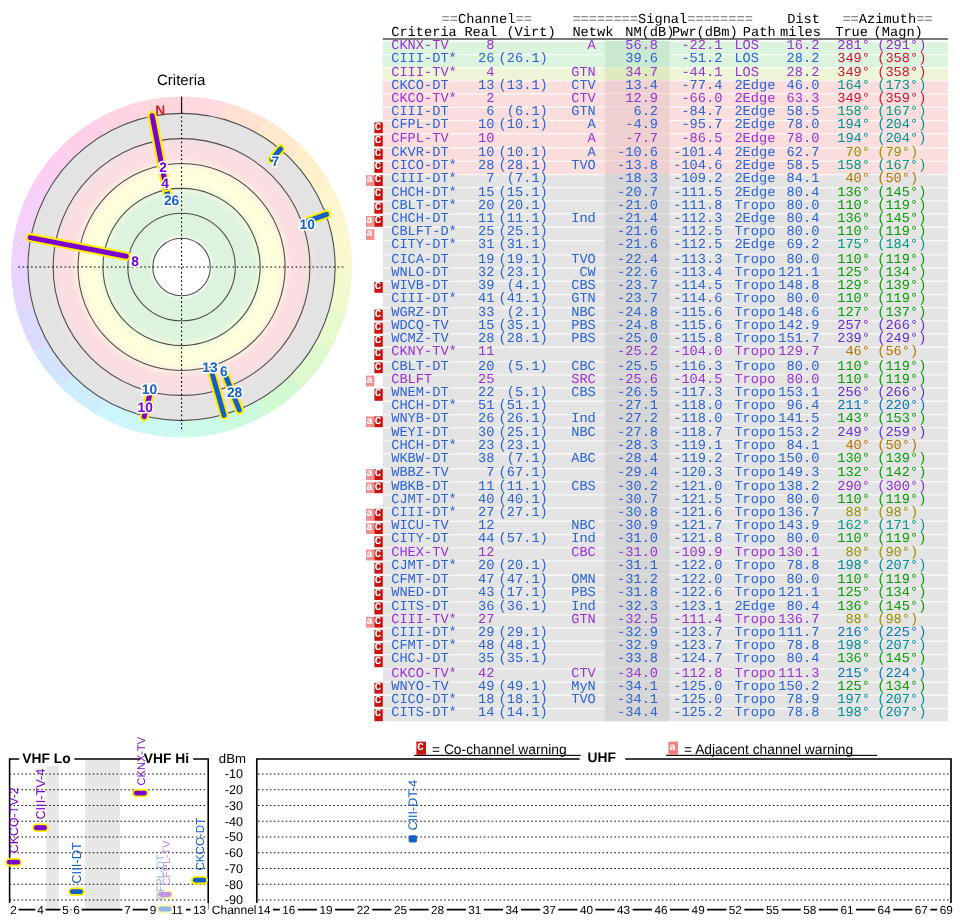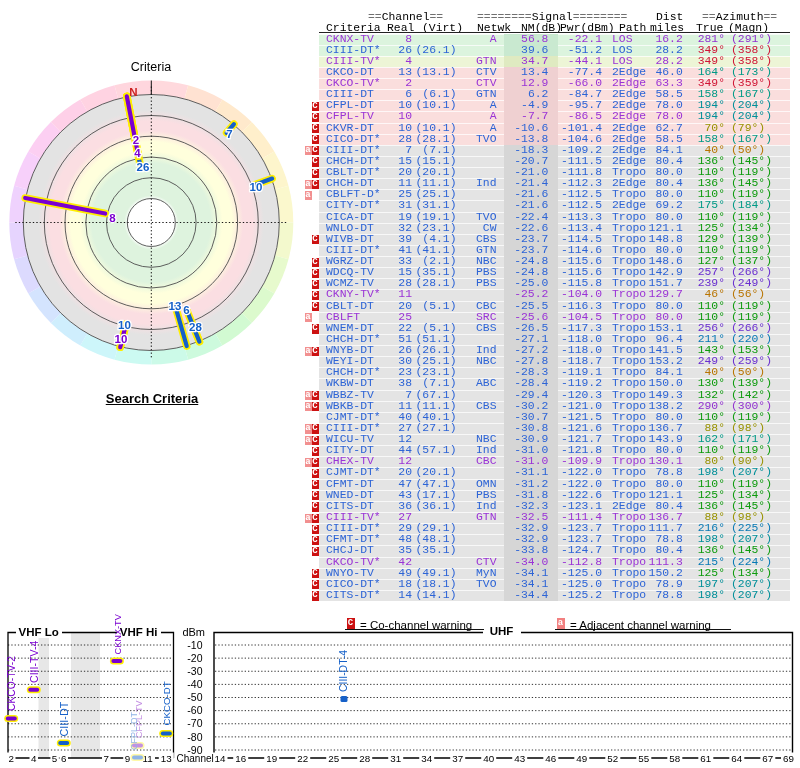--- a/index.html
+++ b/index.html
@@ -348,21 +348,20 @@
 <div class="bgc" style="top:535.76px">C</div>
 <div class="tr" style="top:545.39px;background:#e4e4e4"><i class="bd" style="left:185.5px;background:#d6d6d6"></i><b class="cs" style="color:#2d64d6">CHCJ-DT</b><b class="f re" style="color:#2d64d6">35</b><b class="f vi" style="color:#2d64d6">(35.1)</b><b class="f nm" style="color:#2d64d6">-33.8</b><b class="f pw" style="color:#2d64d6">-124.7</b><b class="f pa" style="color:#2d64d6">Tropo</b><b class="f mi" style="color:#2d64d6">80.4</b><b class="f tr2" style="color:#0d9b0d">136°</b><b class="f mg" style="color:#0d9b0d">(145°)</b></div>
 <div class="bgc" style="top:546.89px">C</div>
 <div class="tr" style="top:556.52px;background:#e4e4e4"><i class="bd" style="left:185.5px;background:#d6d6d6"></i><b class="cs" style="color:#9a33d6">CKCO-TV*</b><b class="f re" style="color:#9a33d6">42</b><b class="f ne" style="color:#9a33d6">CTV</b><b class="f nm" style="color:#9a33d6">-34.0</b><b class="f pw" style="color:#9a33d6">-112.8</b><b class="f pa" style="color:#9a33d6">Tropo</b><b class="f mi" style="color:#9a33d6">111.3</b><b class="f tr2" style="color:#0779b5">215°</b><b class="f mg" style="color:#0779b5">(224°)</b></div>
 <div class="tr" style="top:567.64px;background:#e4e4e4"><i class="bd" style="left:185.5px;background:#d6d6d6"></i><b class="cs" style="color:#2d64d6">WNYO-TV</b><b class="f re" style="color:#2d64d6">49</b><b class="f vi" style="color:#2d64d6">(49.1)</b><b class="f ne" style="color:#2d64d6">MyN</b><b class="f nm" style="color:#2d64d6">-34.1</b><b class="f pw" style="color:#2d64d6">-125.0</b><b class="f pa" style="color:#2d64d6">Tropo</b><b class="f mi" style="color:#2d64d6">150.2</b><b class="f tr2" style="color:#0d9b0d">125°</b><b class="f mg" style="color:#0d9b0d">(134°)</b></div>
 <div class="bgc" style="top:569.14px">C</div>
 <div class="tr" style="top:578.77px;background:#e4e4e4"><i class="bd" style="left:185.5px;background:#d6d6d6"></i><b class="cs" style="color:#2d64d6">CICO-DT*</b><b class="f re" style="color:#2d64d6">18</b><b class="f vi" style="color:#2d64d6">(18.1)</b><b class="f ne" style="color:#2d64d6">TVO</b><b class="f nm" style="color:#2d64d6">-34.1</b><b class="f pw" style="color:#2d64d6">-125.0</b><b class="f pa" style="color:#2d64d6">Tropo</b><b class="f mi" style="color:#2d64d6">78.9</b><b class="f tr2" style="color:#008f99">197°</b><b class="f mg" style="color:#008f99">(207°)</b></div>
 <div class="bgc" style="top:580.27px">C</div>
 <div class="tr" style="top:589.90px;background:#e4e4e4"><i class="bd" style="left:185.5px;background:#d6d6d6"></i><b class="cs" style="color:#2d64d6">CITS-DT*</b><b class="f re" style="color:#2d64d6">14</b><b class="f vi" style="color:#2d64d6">(14.1)</b><b class="f nm" style="color:#2d64d6">-34.4</b><b class="f pw" style="color:#2d64d6">-125.2</b><b class="f pa" style="color:#2d64d6">Tropo</b><b class="f mi" style="color:#2d64d6">78.8</b><b class="f tr2" style="color:#008f99">198°</b><b class="f mg" style="color:#008f99">(207°)</b></div>
 <div class="bgc" style="top:591.40px">C</div>
-<div id="sc">Search Criteria</div>
 <div id="leg">
 <span style="position:absolute;left:345px;top:11.7px;width:139px;border-top:1.4px solid #111"></span>
 <span style="position:absolute;left:555px;top:11.7px;width:176px;border-top:1.4px solid #111"></span>
 <span class="lb" style="left:346.5px;top:0.5px;background:#cc1111">C</span>
 <span style="position:absolute;left:360px;top:1px">= Co-channel warning</span>
 <span class="lb" style="left:556.5px;top:0.5px;background:#f28080">a</span>
 <span style="position:absolute;left:570px;top:1px">= Adjacent channel warning</span>
 </div>
 </div>
 

